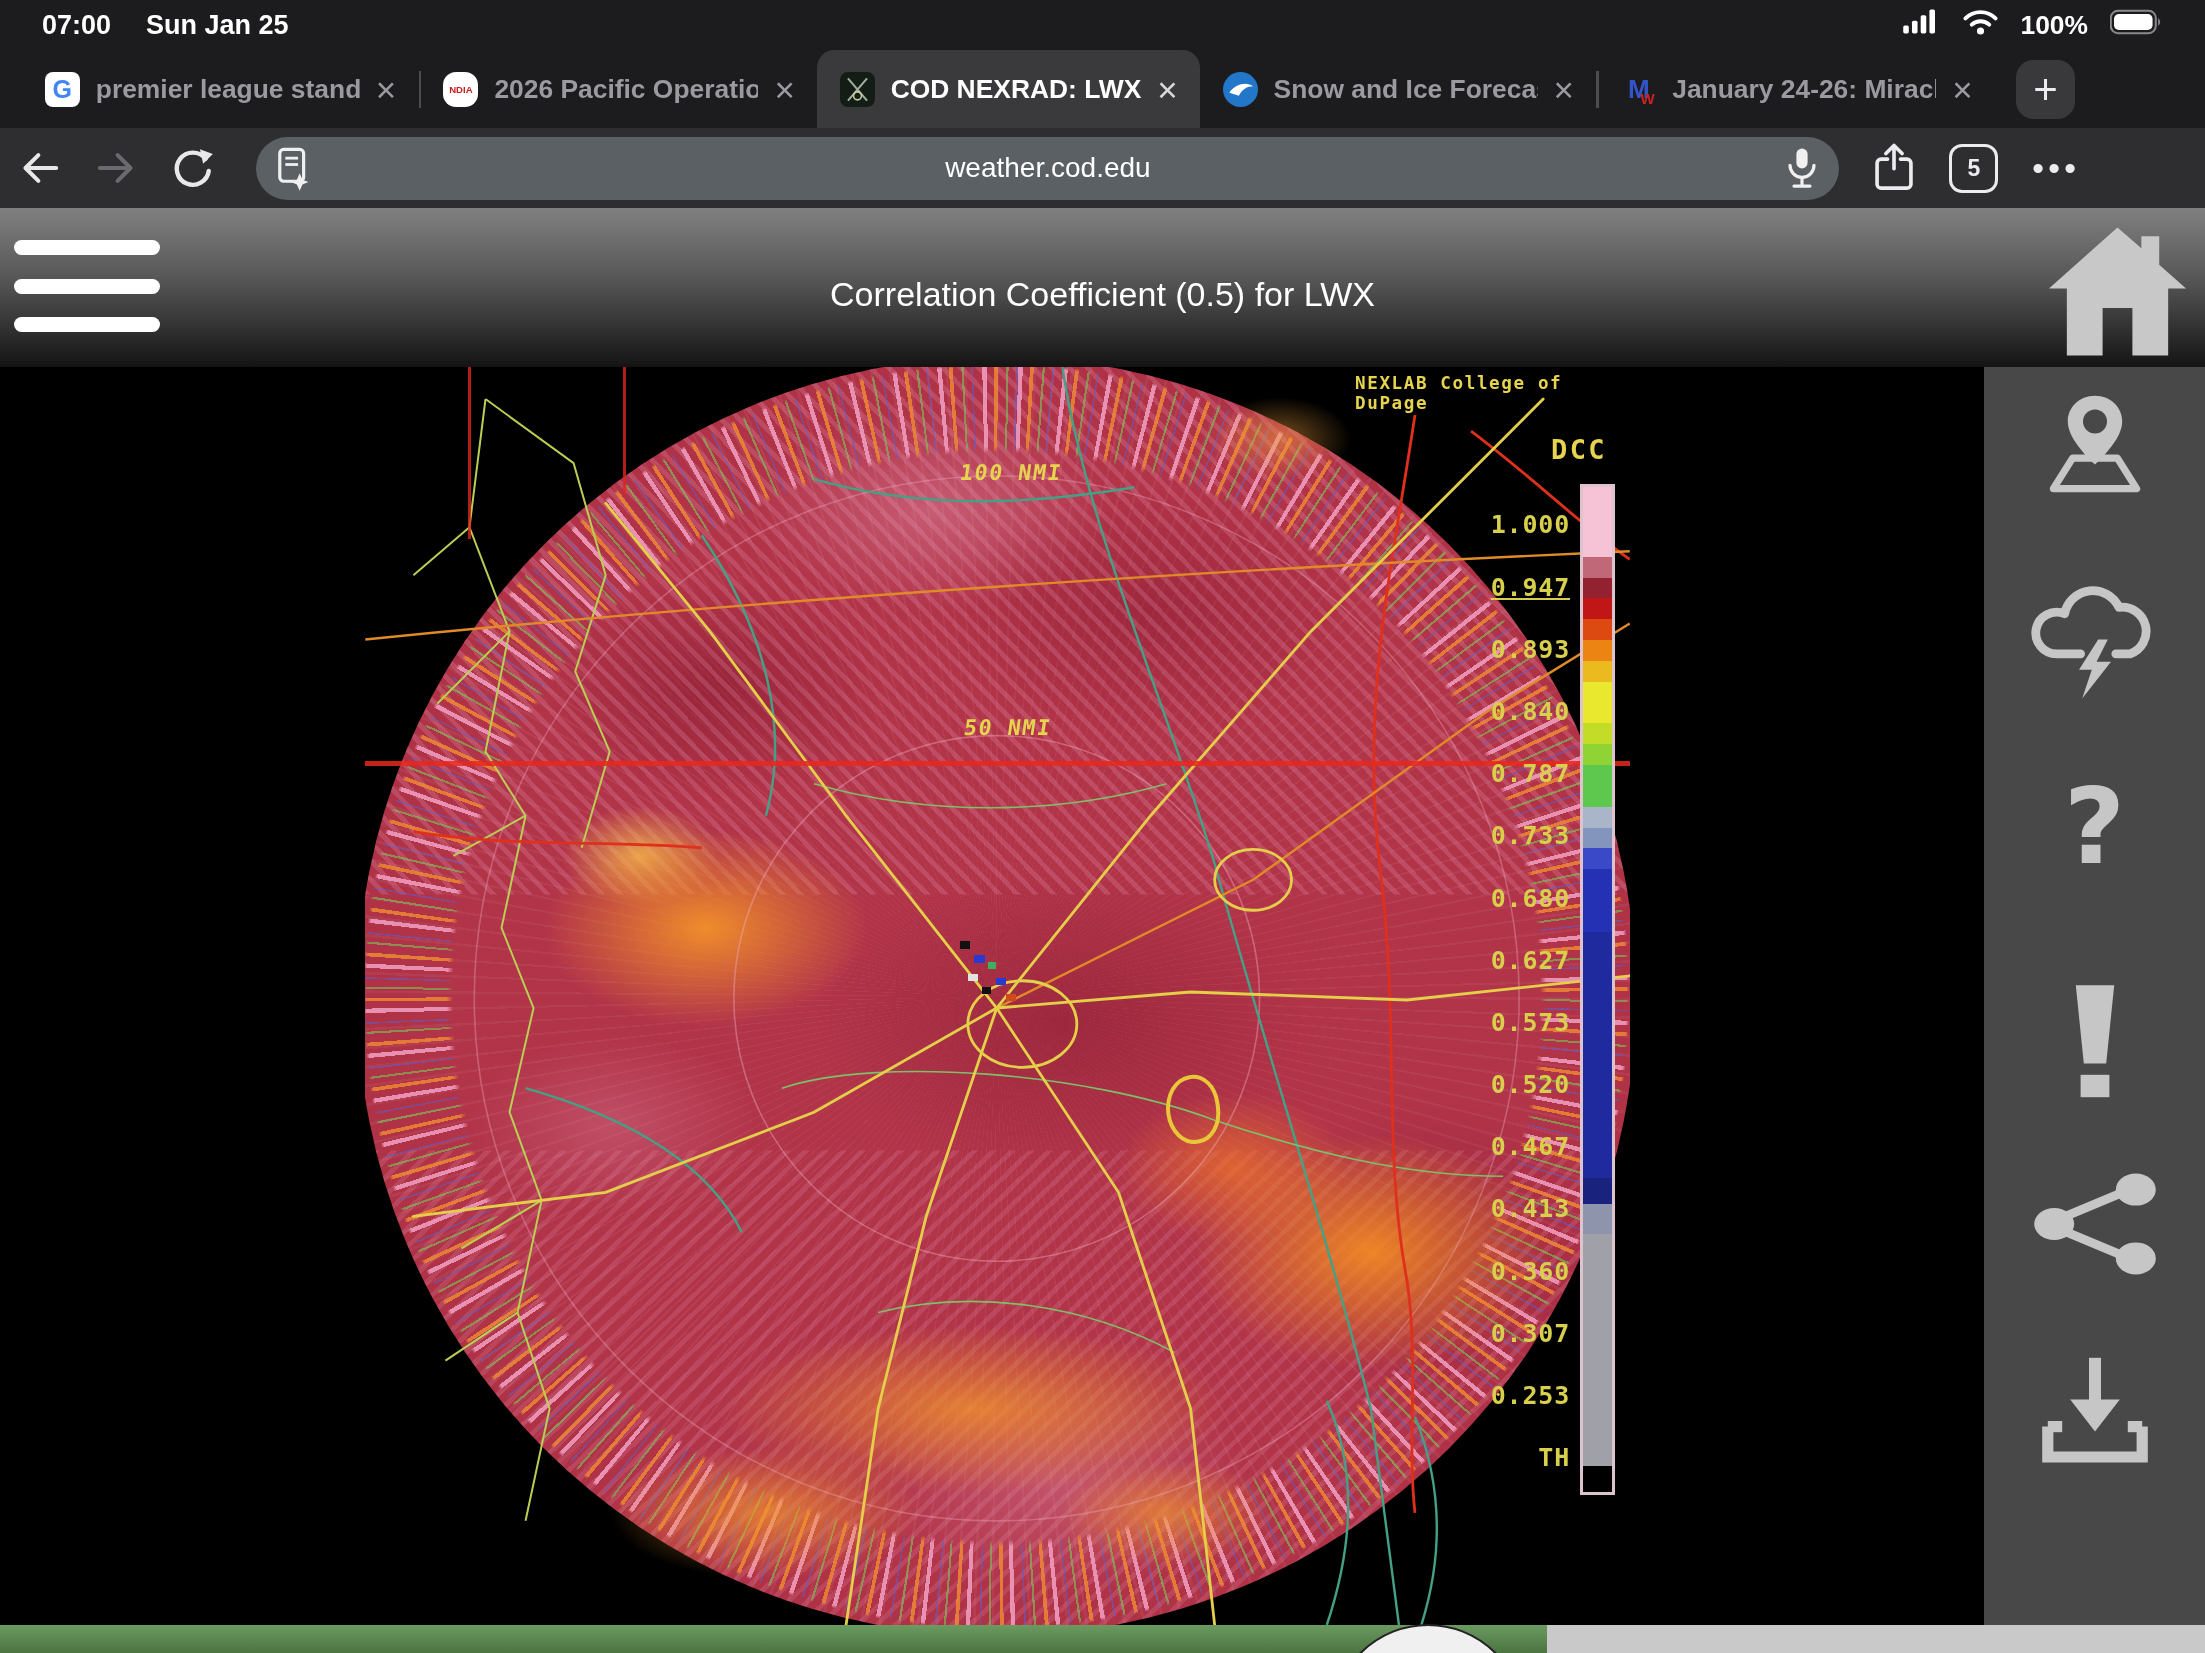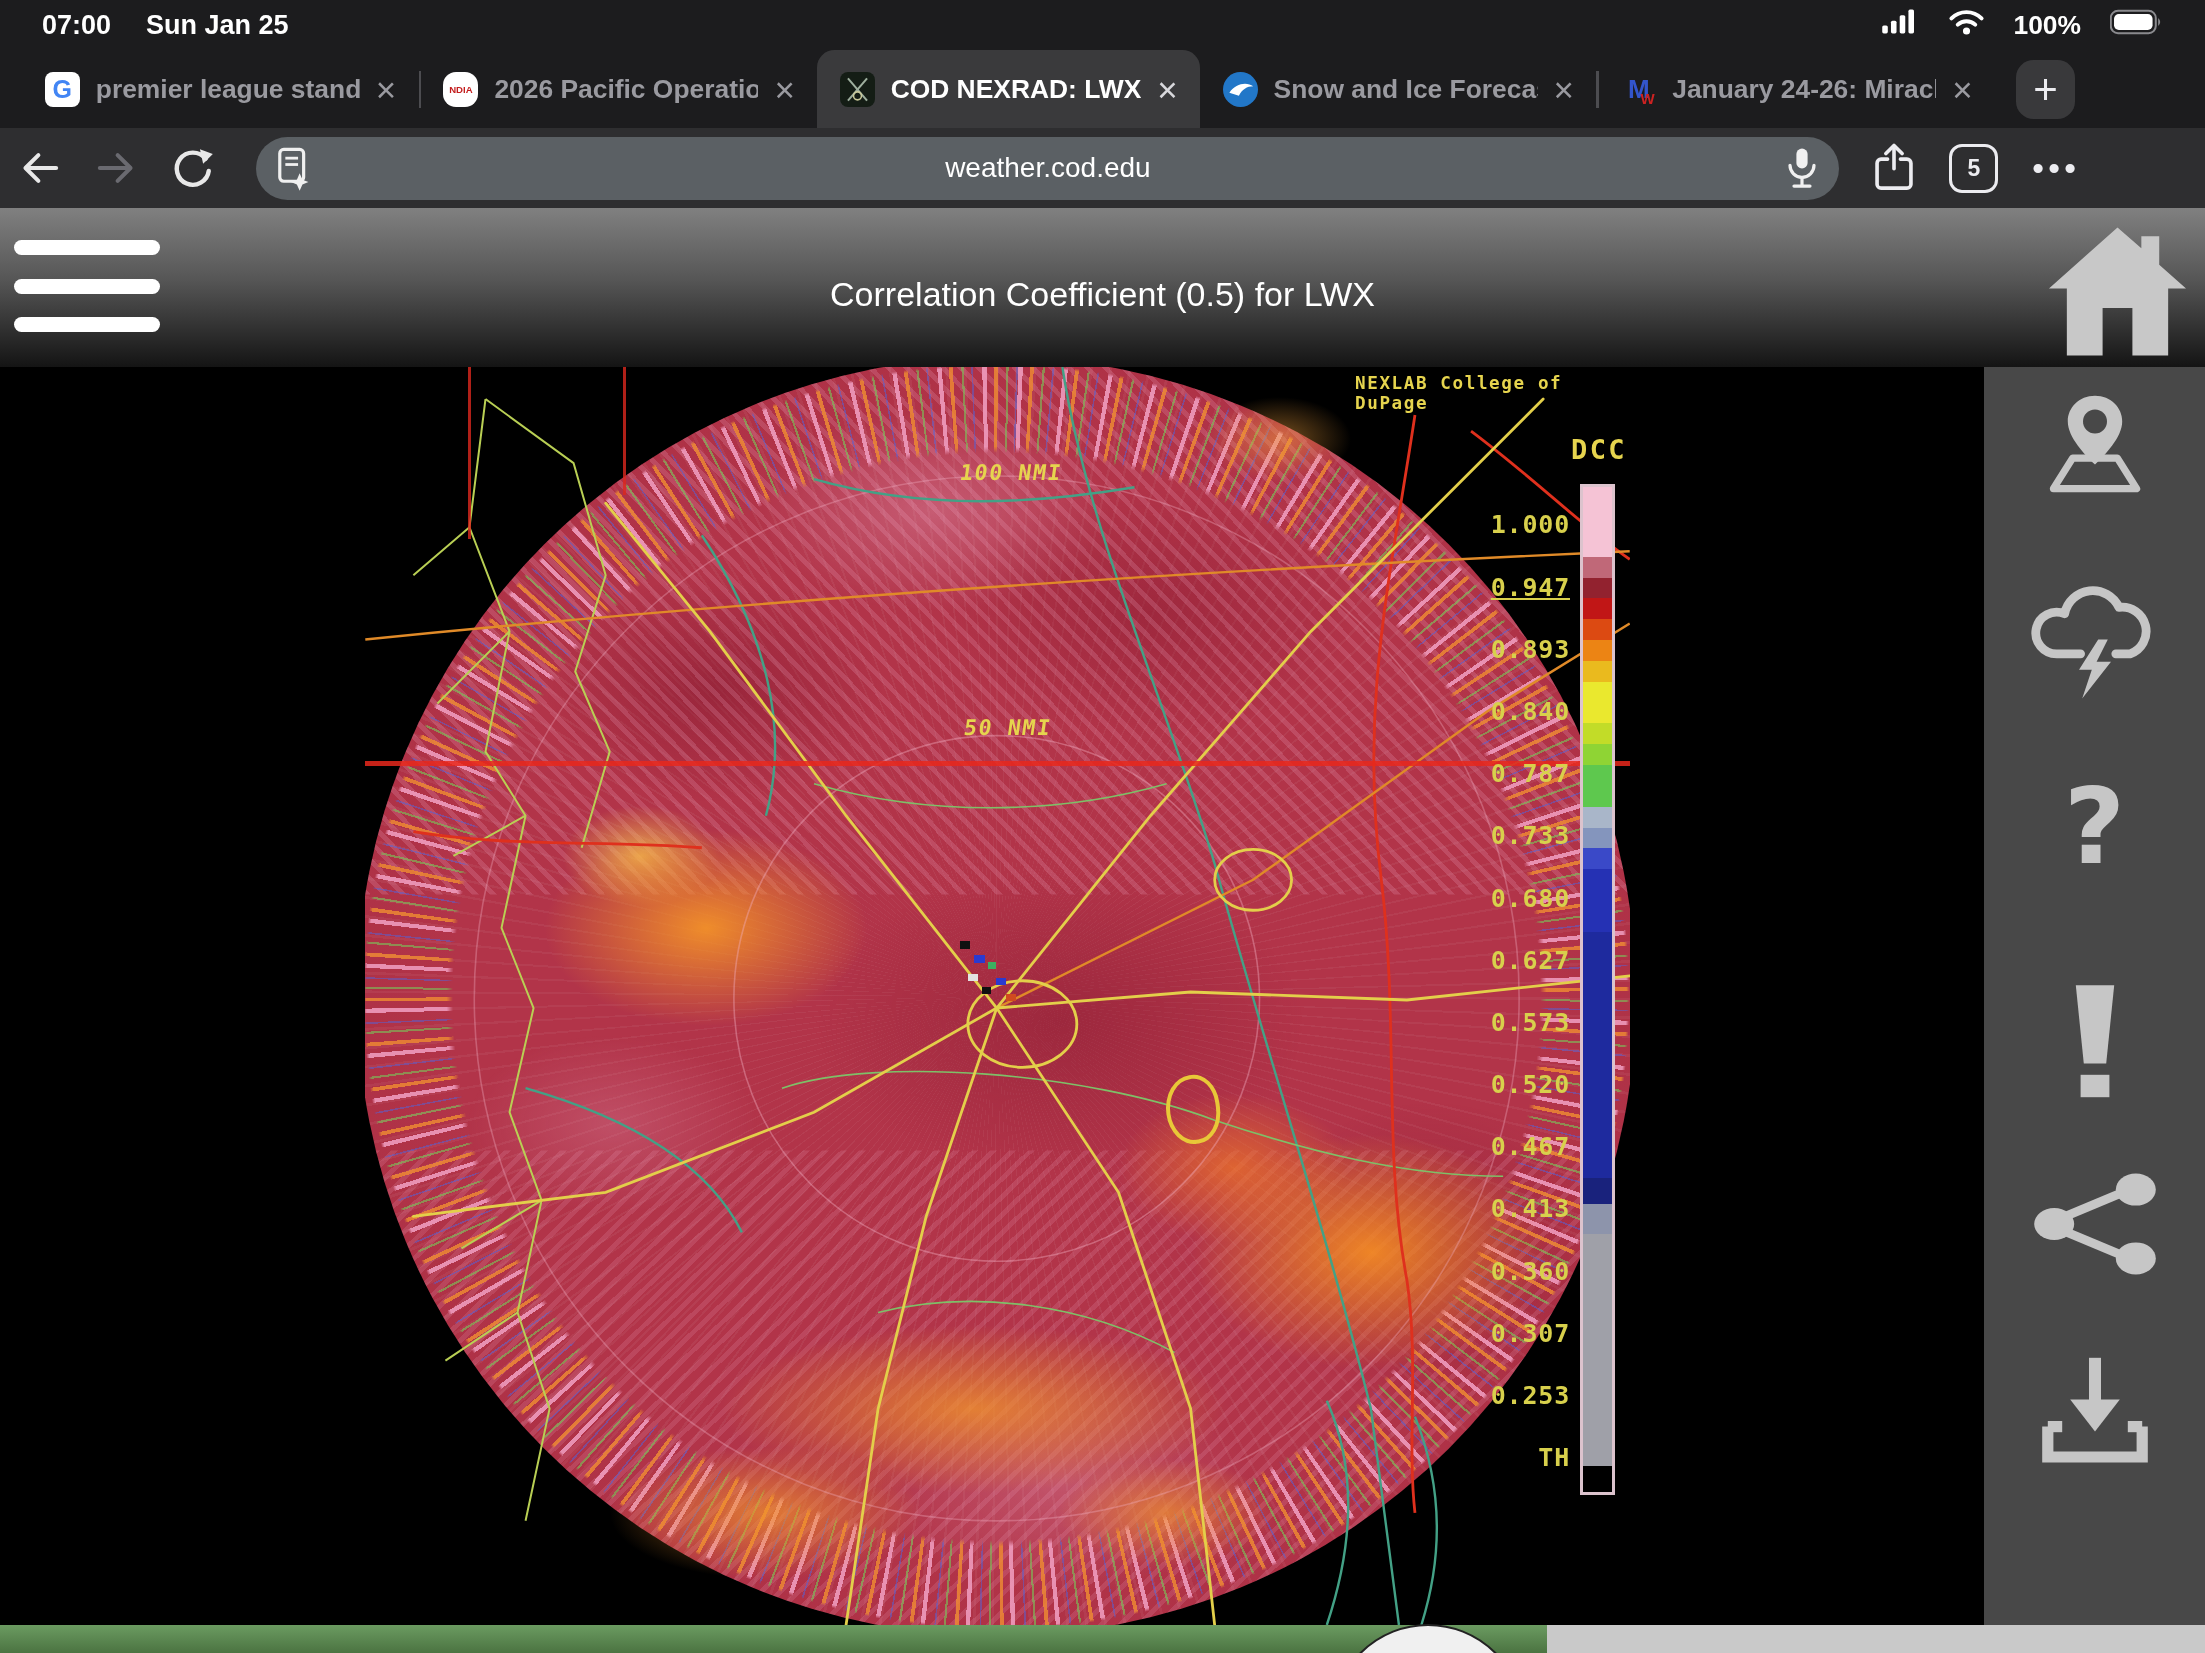--- a/index.html
+++ b/index.html
@@ -4,21 +4,21 @@
 <style>
   html,body{margin:0;padding:0;background:#000;}
   .screen{position:relative;width:2205px;height:1654px;overflow:hidden;background:#1d4ed8;
           font-family:"Liberation Sans",sans-serif;}
   .abs{position:absolute;}
 
   
   .status-bar{position:absolute;left:0;top:0;width:2205px;height:50px;background:#1c1c1e;
               display:flex;justify-content:space-between;align-items:center;padding:0 42px;box-sizing:border-box;color:#fff;}
   .status-left{display:flex;gap:35px;font-size:27px;font-weight:700;}
-  .status-right{display:flex;gap:29px;align-items:center;font-size:26.4px;font-weight:600;}
+  .status-right{display:flex;gap:22px;align-items:center;font-size:26.4px;font-weight:600;}
 
   
   .tab-bar{position:absolute;left:0;top:50px;width:2205px;height:79px;background:#1c1c1e;
            display:flex;align-items:flex-end;padding-left:22.4px;box-sizing:border-box;}
   .tab{height:79px;display:flex;align-items:center;gap:16px;padding:0 22.4px;color:#9a9aa0;
        font-size:26.4px;font-weight:700;white-space:nowrap;overflow:hidden;flex:0 0 auto;box-sizing:border-box;}
   .tab.active{background:#3a3a3c;border-radius:17.6px 17.6px 0 0;color:#fff;}
   .tab .tlabel{overflow:hidden;text-overflow:clip;max-width:264px;}
   .tab .close{font-size:35px;font-weight:400;color:#9a9aa0;line-height:1;}
   .tab.active .close{color:#d8d8dc;}
@@ -333,21 +333,21 @@
         <div class="bit" style="left:609px;top:588px;width:11.2px;height:8px;background:#2a3ad0;"></div>
         <div class="bit" style="left:623px;top:595px;width:8px;height:7.2px;background:#3ab060;"></div>
         <div class="bit" style="left:603px;top:607px;width:9.6px;height:7.2px;background:#e2e2e2;"></div>
         <div class="bit" style="left:631px;top:611px;width:10.4px;height:7.2px;background:#2a3ad0;"></div>
         <div class="bit" style="left:617px;top:620px;width:8.8px;height:7.2px;background:#111;"></div>
         <div class="bit" style="left:641px;top:627px;width:9.6px;height:7.2px;background:#d04a20;"></div>
 
         <div class="radar-label nmi" style="left:595px;top:93px;">100 NMI</div>
         <div class="radar-label nmi" style="left:599px;top:348px;">50 NMI</div>
         <div class="radar-label watermark" style="left:990px;top:6.4px;">NEXLAB College of DuPage</div>
-        <div class="radar-label dcc" style="left:1186px;top:67px;margin-left:20px;">DCC</div>
+        <div class="radar-label dcc" style="left:1186px;top:67px;">DCC</div>
 
         <div class="scale-box"></div>
         <div id="scale-labels">
             <div class="scale-lab" style="top: 143px;">1.000</div>
             <div class="scale-lab" style="top: 206px; text-decoration: underline;">0.947</div>
             <div class="scale-lab" style="top: 268px;">0.893</div>
             <div class="scale-lab" style="top: 330px;">0.840</div>
             <div class="scale-lab" style="top: 392px;">0.787</div>
             <div class="scale-lab" style="top: 454px;">0.733</div>
             <div class="scale-lab" style="top: 517px;">0.680</div>

